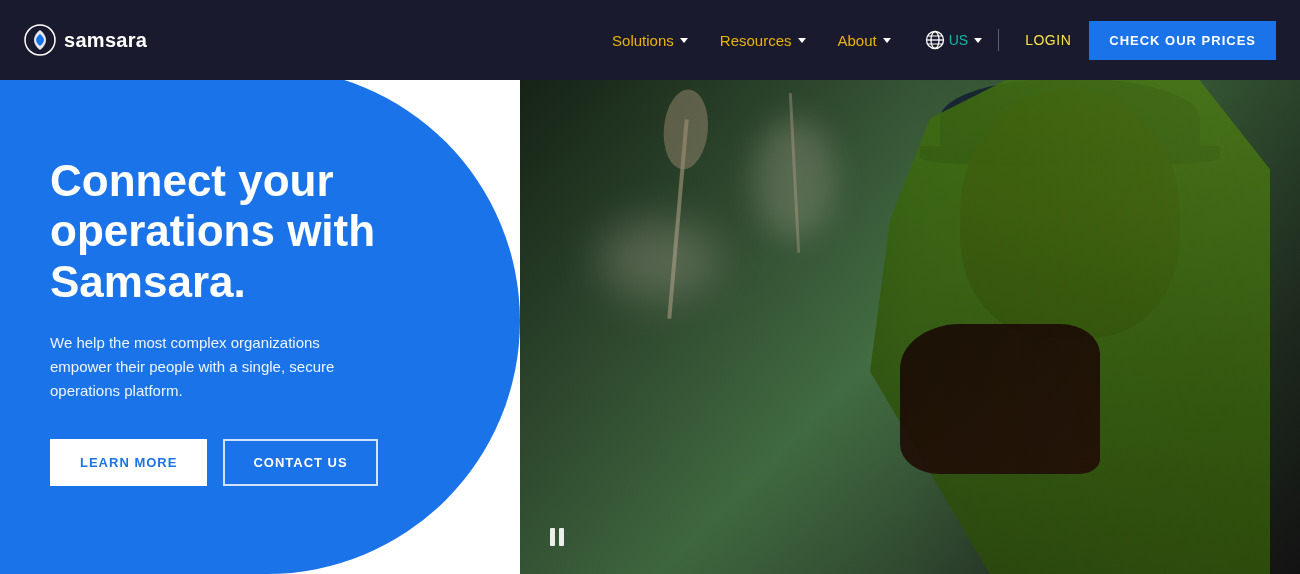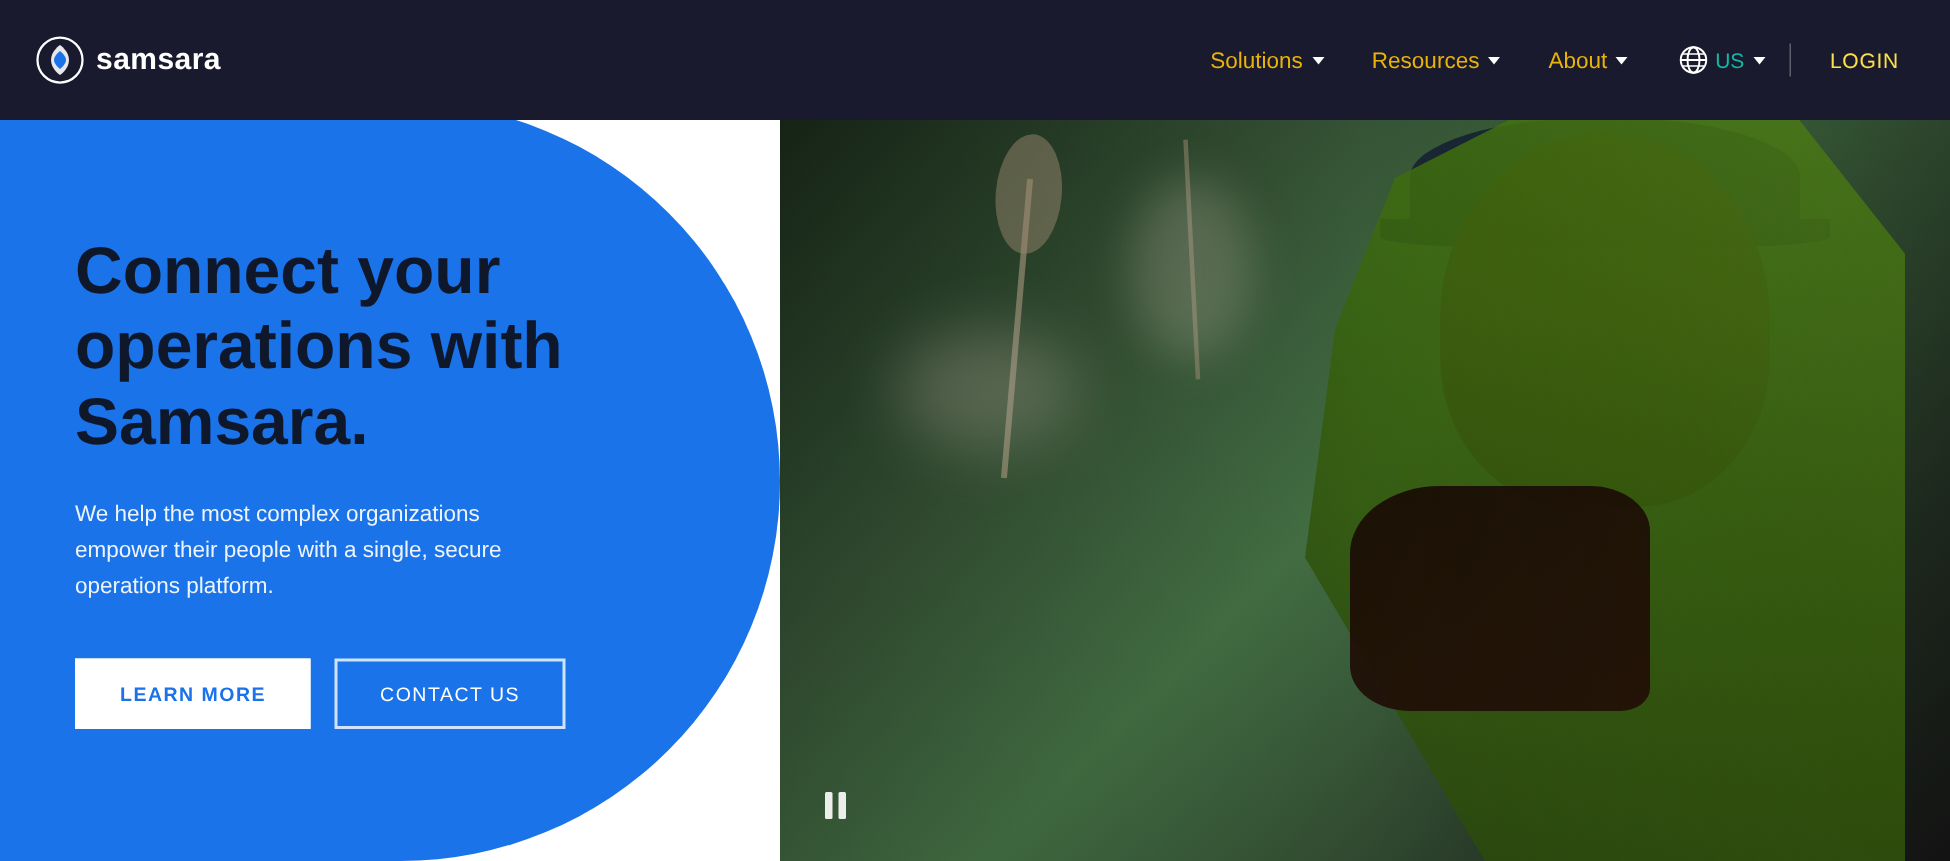--- a/index.html
+++ b/index.html
@@ -138,21 +138,21 @@
       display: flex;
       flex-direction: column;
       justify-content: center;
       padding: 50px 60px 50px 50px;
       z-index: 2;
       
       border-radius: 0 280px 280px 0;
     }
 
     .hero-headline {
-      color: #0f172a;
+      color: #ffffff;
       font-size: 44px;
       font-weight: 700;
       line-height: 1.15;
       margin-bottom: 24px;
     }
 
     .hero-subtext {
       color: rgba(255,255,255,0.92);
       font-size: 15px;
       line-height: 1.6;
@@ -174,21 +174,21 @@
       text-transform: uppercase;
       padding: 14px 28px;
       border: 2px solid #fff;
       cursor: pointer;
     }
 
     .btn-contact-us {
       background: transparent;
       color: #fff;
       font-size: 13px;
-      font-weight: 400;
+      font-weight: 700;
       letter-spacing: 1px;
       text-transform: uppercase;
       padding: 14px 28px;
       border: 2px solid rgba(255,255,255,0.8);
       cursor: pointer;
     }
 
     
     .hero-right {
       flex: 1;
@@ -379,20 +379,21 @@
         <ellipse cx="10" cy="10" rx="4" ry="8.5" stroke="white" stroke-width="1.3"></ellipse>
         <line x1="1.5" y1="10" x2="18.5" y2="10" stroke="white" stroke-width="1.3"></line>
         <line x1="3" y1="6" x2="17" y2="6" stroke="white" stroke-width="1"></line>
         <line x1="3" y1="14" x2="17" y2="14" stroke="white" stroke-width="1"></line>
       </svg>
       <span style="color:#14b8a6;font-size:14px;font-weight:500;">US</span>
       <span class="chevron-down"></span>
     </div>
     <div class="divider-v"></div>
     <div class="login-btn">LOGIN</div>
+    <button class="check-prices-btn">CHECK OUR PRICES</button>
   </div>
 </nav>
 
 <section class="hero">
 
   <div class="hero-left">
     <h1 class="hero-headline">Connect your operations with Samsara.</h1>
     <p class="hero-subtext">We help the most complex organizations empower their people with a single, secure operations platform.</p>
     <div class="hero-buttons">
       <button class="btn-learn-more">LEARN MORE</button>

